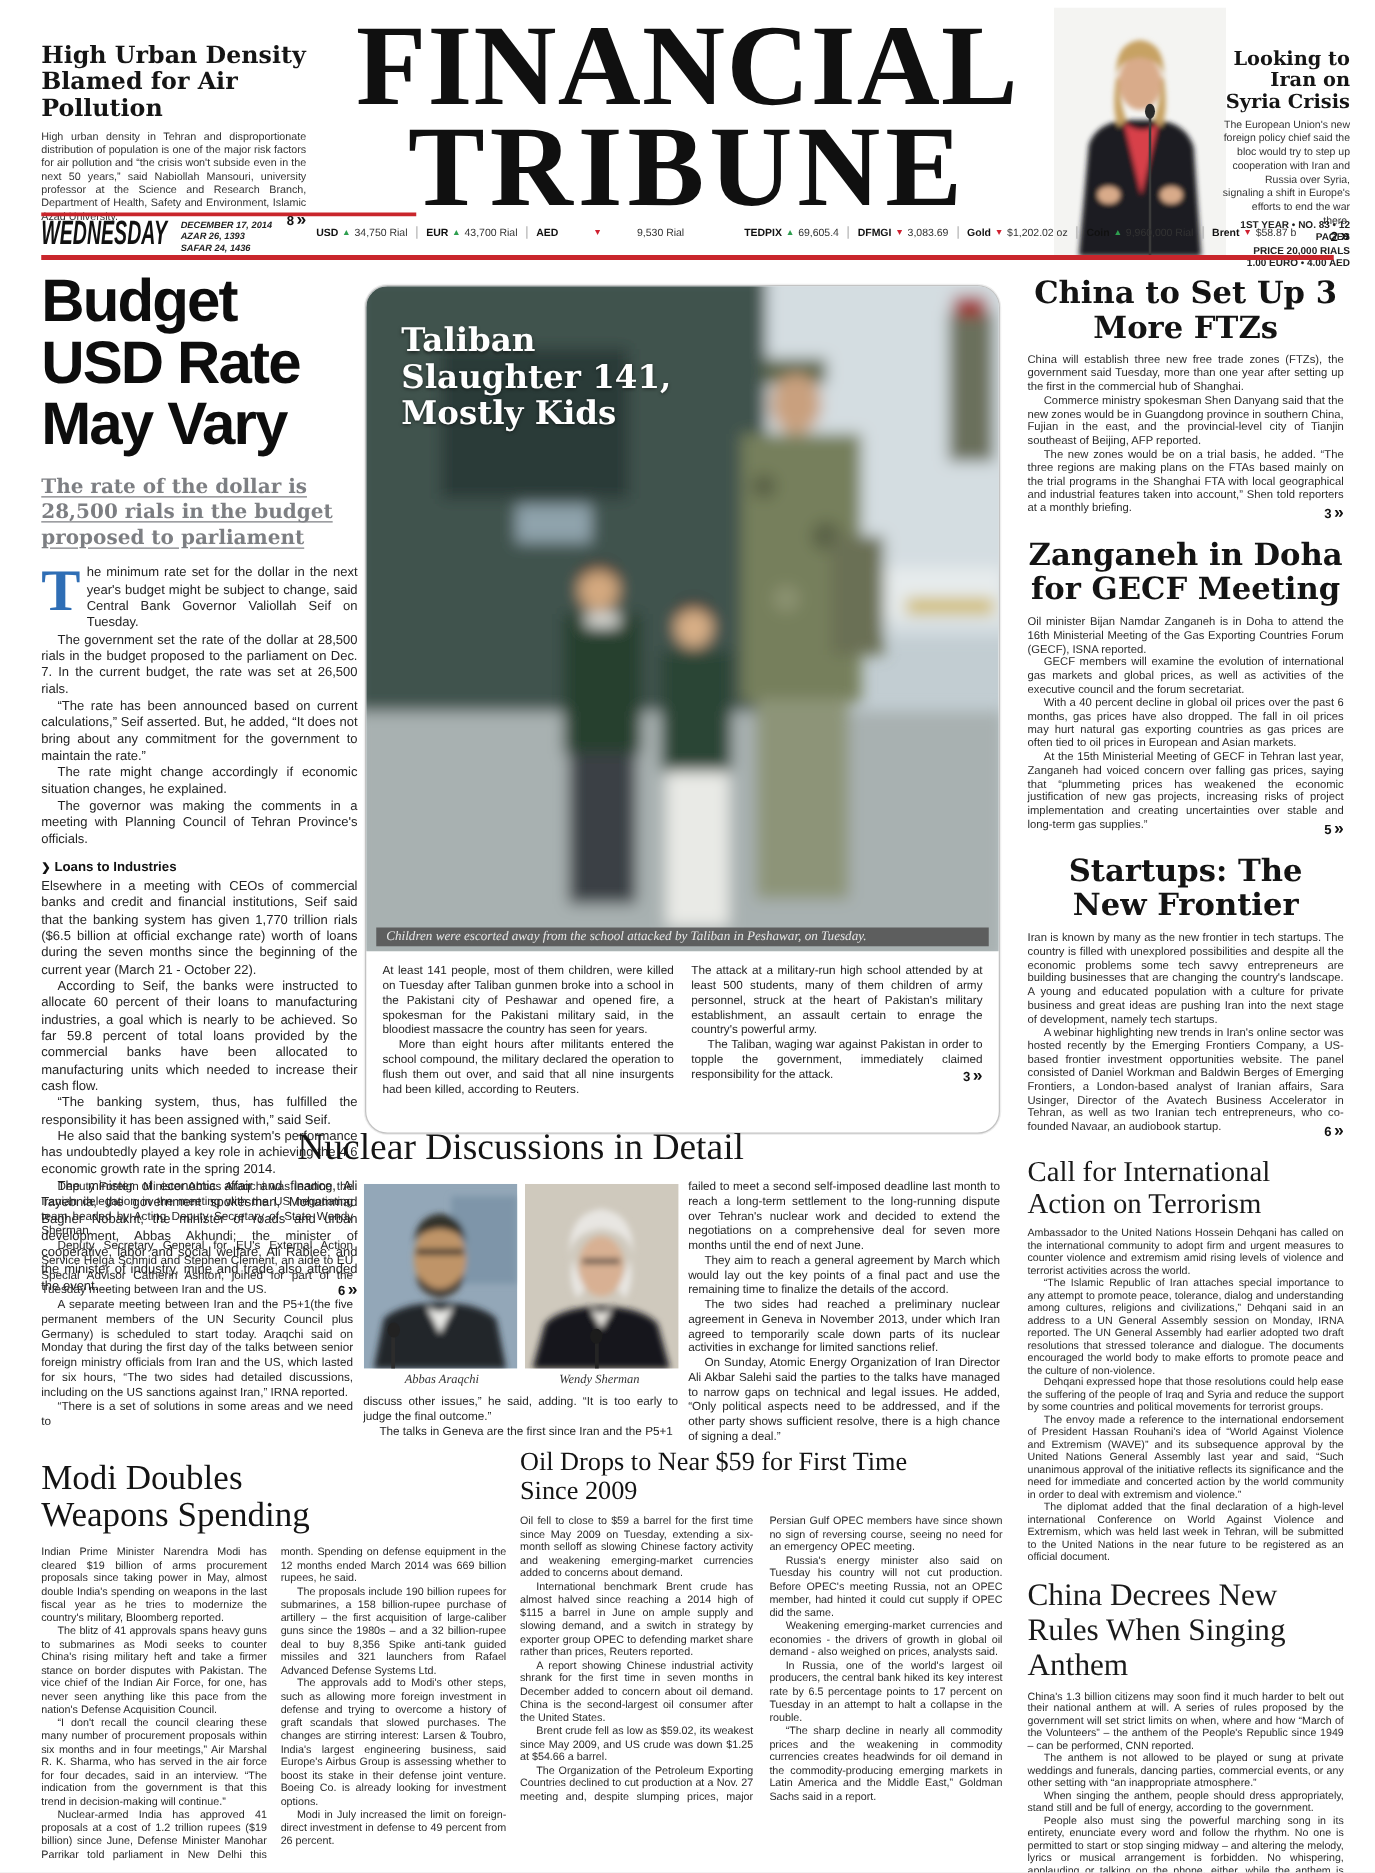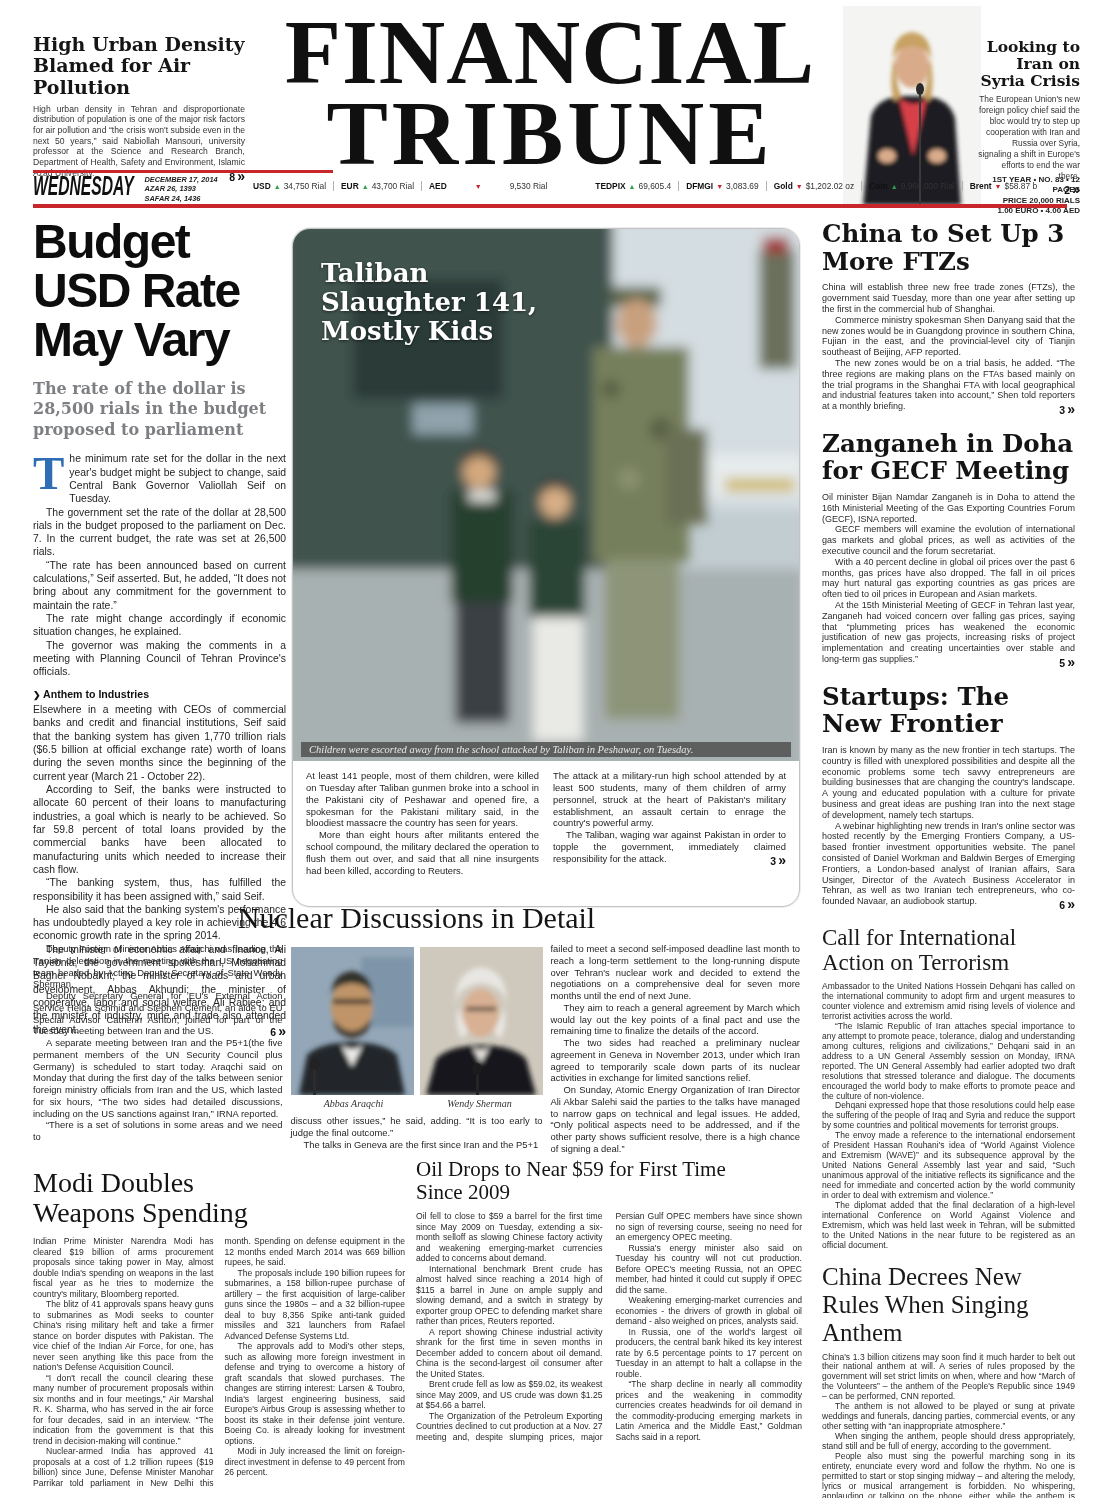--- a/index.html
+++ b/index.html
@@ -37,21 +37,21 @@
   .up{color:#2e9e4f;} .down{color:#cf2030;}
   .groupend{border-right:none;margin-right:34px;gap:28px;}
   .last{border-right:none;}
   .issue{position:absolute;left:975px;top:175px;width:105px;text-align:right;
          font-size:8px;font-weight:bold;line-height:1.3;color:#222;}
 
   
   .leadcol{position:absolute;left:33px;top:218px;width:253px;}
   .leadhead{margin:0;font-size:48px;line-height:1.02;font-weight:800;letter-spacing:-1.5px;color:#0d0d0d;}
   .leadsub{margin:14px 0 12px 0;font-family:"DejaVu Serif",serif;font-weight:bold;font-size:16px;
-           line-height:1.28;color:#7d7f83;text-underline-offset:3px;}
+           line-height:1.28;color:#7d7f83;text-decoration:underline;text-underline-offset:3px;}
   .leadbody{font-size:10.4px;line-height:1.28;color:#242424;}
   .dropcap{float:left;font-family:"Liberation Serif",serif;font-weight:bold;font-size:47px;
            line-height:0.8;color:#2f6eb5;margin:3px 5px 0 0;}
   .subhd{margin:9px 0 2px 0;font-weight:bold;font-size:10.6px;color:#111;}
   .subhd .bullet{font-size:9px;}
   .pref{text-align:right;margin-top:-13px;font-weight:bold;color:#111;}
   .pref .prefnum{font-size:10.5px;}
   .pref .prefmark{font-size:14px;margin-left:2px;}
 
   
@@ -62,21 +62,21 @@
   .photohead{position:absolute;left:28px;top:30px;width:255px;font-family:"DejaVu Serif",serif;
              font-weight:bold;font-size:26px;line-height:1.12;color:#fff;text-shadow:0 1px 3px rgba(0,0,0,.55);}
   .photocap{position:absolute;left:8px;right:8px;bottom:4px;background:rgba(80,80,80,.85);color:#e8e8e8;
             font-family:"Liberation Serif",serif;font-style:italic;font-size:10.5px;padding:2px 8px;}
   .cardtext{display:flex;gap:14px;padding:9px 13px;font-size:9.4px;line-height:1.26;color:#242424;}
   .ctcol{width:50%;}
 
   
   .rightcol{position:absolute;left:822px;top:220px;width:253px;}
   .slabhead{margin:0 0 7px 0;font-family:"DejaVu Serif",serif;font-weight:bold;font-size:24.5px;
-            line-height:1.13;color:#141414;}
+            line-height:1.13;color:#141414;text-align:center;}
   .serifhead2{margin:0 0 6px 0;font-family:"Liberation Serif",serif;font-weight:normal;font-size:23px;
               line-height:1.12;color:#1a1a1a;}
   .rbody{font-size:9px;line-height:1.2;color:#2b2b2b;}
   .rbody2{font-size:8.5px;line-height:1.17;color:#2b2b2b;}
   .rstory{margin-bottom:12px;}
   .rightcol .pref{margin-top:-11px;}
 
   
   .nuclear{position:absolute;left:33px;top:901px;width:767px;}
   .nuchead{margin:0 0 8px 0;text-align:center;font-family:"Liberation Serif",serif;font-weight:normal;
@@ -216,21 +216,21 @@
 
   <div class="leadcol">
     <h1 class="leadhead">Budget USD Rate May Vary</h1>
     <div class="leadsub">The rate of the dollar is 28,500 rials in the budget proposed to parliament</div>
     <div class="leadbody jt">
       <p class="first"><span class="dropcap">T</span><span>he minimum rate set for the dollar in the next year's budget might be subject to change, said Central Bank Governor Valiollah Seif on Tuesday.</span></p>
       <p>The government set the rate of the dollar at 28,500 rials in the budget proposed to the parliament on Dec. 7. In the current budget, the rate was set at 26,500 rials.</p>
       <p>“The rate has been announced based on current calculations,” Seif asserted. But, he added, “It does not bring about any commitment for the government to maintain the rate.”</p>
       <p>The rate might change accordingly if economic situation changes, he explained.</p>
       <p>The governor was making the comments in a meeting with Planning Council of Tehran Province's officials.</p>
-      <div class="subhd"><span class="bullet">❯</span> <span>Anthem to Industries</span></div>
+      <div class="subhd"><span class="bullet">❯</span> <span>Loans to Industries</span></div>
       <p class="first">Elsewhere in a meeting with CEOs of commercial banks and credit and financial institutions, Seif said that the banking system has given 1,770 trillion rials ($6.5 billion at official exchange rate) worth of loans during the seven months since the beginning of the current year (March 21 - October 22).</p>
       <p>According to Seif, the banks were instructed to allocate 60 percent of their loans to manufacturing industries, a goal which is nearly to be achieved. So far 59.8 percent of total loans provided by the commercial banks have been allocated to manufacturing units which needed to increase their cash flow.</p>
       <p>“The banking system, thus, has fulfilled the responsibility it has been assigned with,” said Seif.</p>
       <p>He also said that the banking system's performance has undoubtedly played a key role in achieving the 4.6 economic growth rate in the spring 2014.</p>
       <p>The minister of economic affair and finance, Ali Tayebnia, the government spokesman, Mohammad Bagher Nobakht; the minister of roads and urban development, Abbas Akhundi; the minister of cooperative, labor and social welfare, Ali Rabiee; and the minister of industry, mine and trade also attended the event.</p>
       <div class="pref"><span class="prefnum">6</span><span class="prefmark">»</span></div>
     </div>
   </div>
 
   <div class="card">

